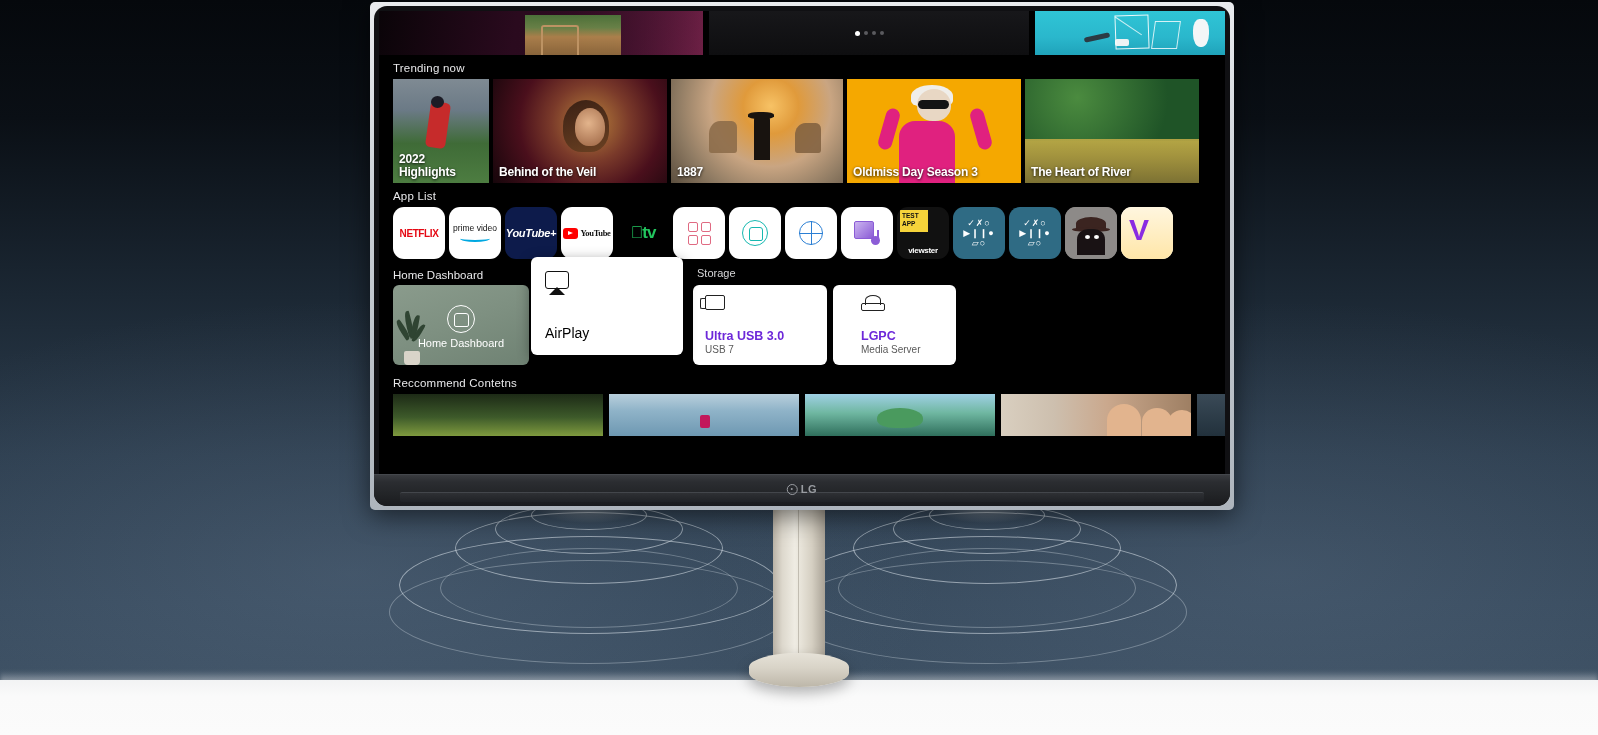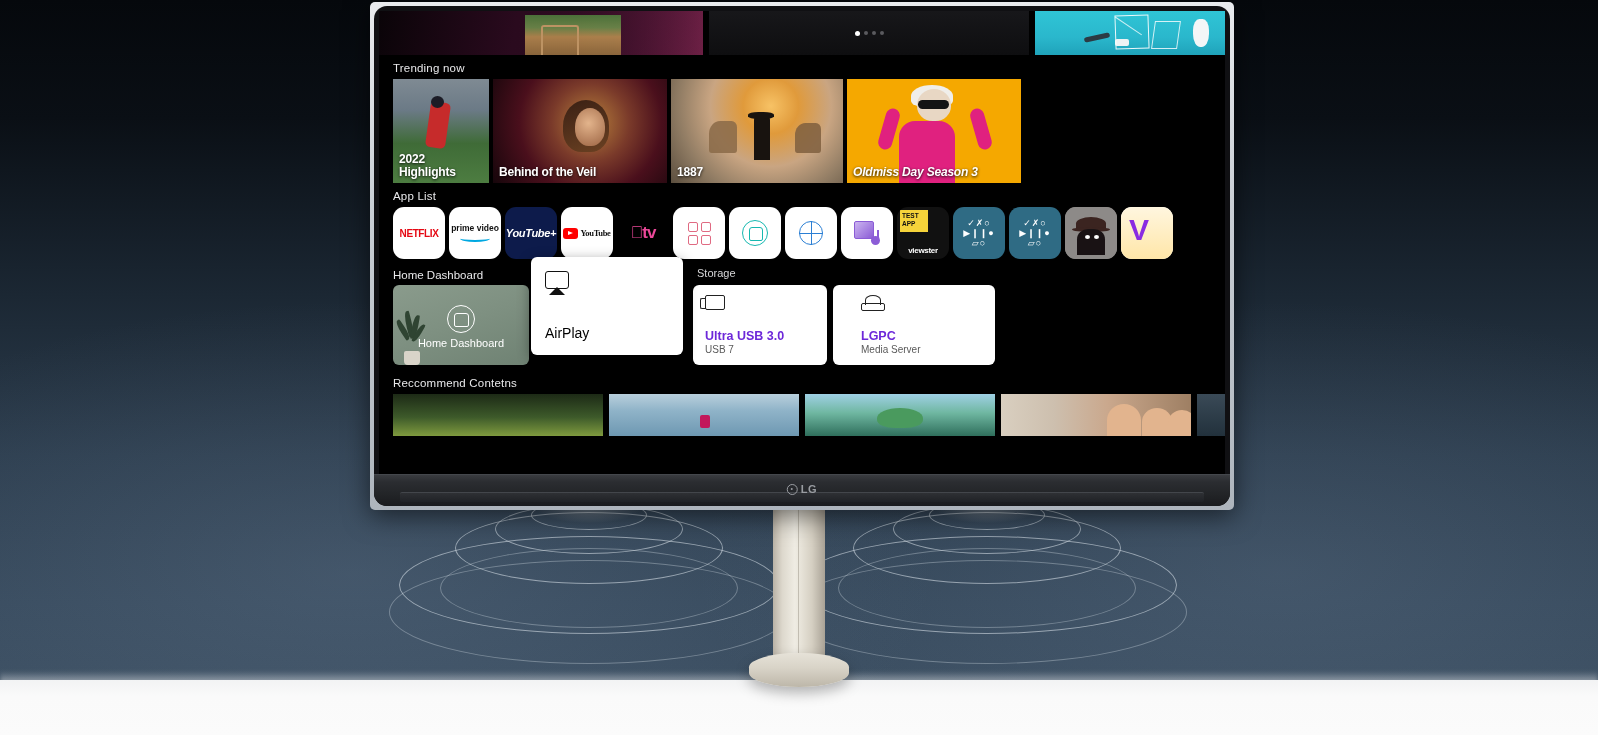--- a/index.html
+++ b/index.html
@@ -194,28 +194,28 @@
     width: 52px; height: 52px; border-radius: 11px; flex: 0 0 auto;
     display:flex; align-items:center; justify-content:center;
     background:#fff; position: relative; overflow:hidden;
   }
   .app.dark { background:#000; }
   .app.navy { background:#0d1b4b; }
   .app.teal { background:#2f6b84; }
   .app.grey { background:#8d8a88; }
 
   .netflix { color:#e50914; font-weight:900; font-size:10px; letter-spacing:-0.4px; }
-  .prime { color:#111; font-size:8.5px; font-weight:700; text-align:center; line-height:9px; }
+  .prime { color:#111; font-size:8.5px; font-weight:400; text-align:center; line-height:9px; }
   .prime .swoosh { display:block; width:30px; height:7px; border-bottom:2px solid #00a8e1; border-radius:0 0 50% 50%; margin: 2px auto 0; }
   .disney { color:#fff; font-style:italic; font-weight:700; font-size:11px; letter-spacing:-0.3px; }
   .yt { display:flex; align-items:center; gap:2px; }
   .yt .play { width:15px; height:11px; background:#ff0000; border-radius:3px; position:relative; }
   .yt .play:after { content:""; position:absolute; left:5px; top:3px; border-left:5px solid #fff; border-top:2.6px solid transparent; border-bottom:2.6px solid transparent; }
   .yt .txt { color:#111; font-weight:800; font-size:8.5px; letter-spacing:-0.3px; }
-  .atv { color:#ec4899; font-size:17px; font-weight:600; letter-spacing:-1px; display:flex; align-items:center; }
+  .atv { color:#22c55e; font-size:17px; font-weight:600; letter-spacing:-1px; display:flex; align-items:center; }
 
   .grid4 { display:grid; grid-template-columns: 1fr 1fr; gap:3px; }
   .grid4 i { display:block; width:10px; height:10px; border:1.6px solid #e06a82; border-radius:2px; }
 
   .home-ic { width:26px; height:26px; border:1.6px solid #16b8b0; border-radius:50%; position:relative; }
   .home-ic:after { content:""; position:absolute; left:6px; top:6px; width:12px; height:12px; border:1.6px solid #16b8b0; border-radius:3px 3px 2px 2px; }
   .globe-ic { width:24px; height:24px; border:1.7px solid #2b7fd4; border-radius:50%; position:relative; }
   .globe-ic:before { content:""; position:absolute; left:50%; top:-1px; bottom:-1px; width:0; border-left:1.5px solid #2b7fd4; }
   .globe-ic:after { content:""; position:absolute; left:-1px; right:-1px; top:50%; height:0; border-top:1.5px solid #2b7fd4; }
   .music-ic { position:relative; width:26px; height:24px; }
@@ -367,28 +367,33 @@
             <div class="face"></div>
             <div class="cap"><span>Behind of the Veil</span></div>
           </div>
           <div class="card art-1887" style="width: 172px; height: 104px;">
             <div class="h1"></div>
             <div class="h2"></div>
             <div class="rider"></div>
             <div class="hat"></div>
             <div class="cap"><span>1887</span></div>
           </div>
-          <div class="card art-oldmiss" style="width: 174px; height: 104px; font-style: italic;">
+          <div class="card art-oldmiss" style="width: 174px; height: 104px;">
             <div class="armL"></div>
             <div class="armR"></div>
             <div class="body"></div>
             <div class="hairw"></div>
             <div class="head"></div>
             <div class="shades"></div>
             <div class="cap"><span>Oldmiss Day Season 3</span></div>
+          </div>
+          <div class="card art-river" style="width: 174px; height: 104px;">
+            <div class="canopy"></div>
+            <div class="water"></div>
+            <div class="cap"><span>The Heart of River</span></div>
           </div>
         </div>
 
       <div class="sec-title">App List</div>
       <div class="app-row" id="app-row">
           <div class="app ">
             <span style="display:flex;align-items:center;justify-content:center;width:100%;height:100%;">
               <span class="netflix">NETFLIX</span>
             </span>
           </div>
@@ -507,21 +512,21 @@
             <div class="wcard" style="width:134px; height:80px;">
               <div class="ic">
                   <div class="usb-ic"></div>
                 </div>
               <div>
                 <div class="title">Ultra USB 3.0</div>
                 <div class="sub">USB 7</div>
               </div>
             </div>
 
-            <div class="wcard" style="width:162px; height:80px;padding-left:28px;">
+            <div class="wcard" style="width:123px; height:80px;padding-left:28px;">
               <div class="ic">
                 <div class="pc-ic">
                     <div class="c"></div>
                     <div class="d"></div>
                   </div>
               </div>
               <div>
                 <div class="title">LGPC</div>
                 <div class="sub">Media Server</div>
               </div>

